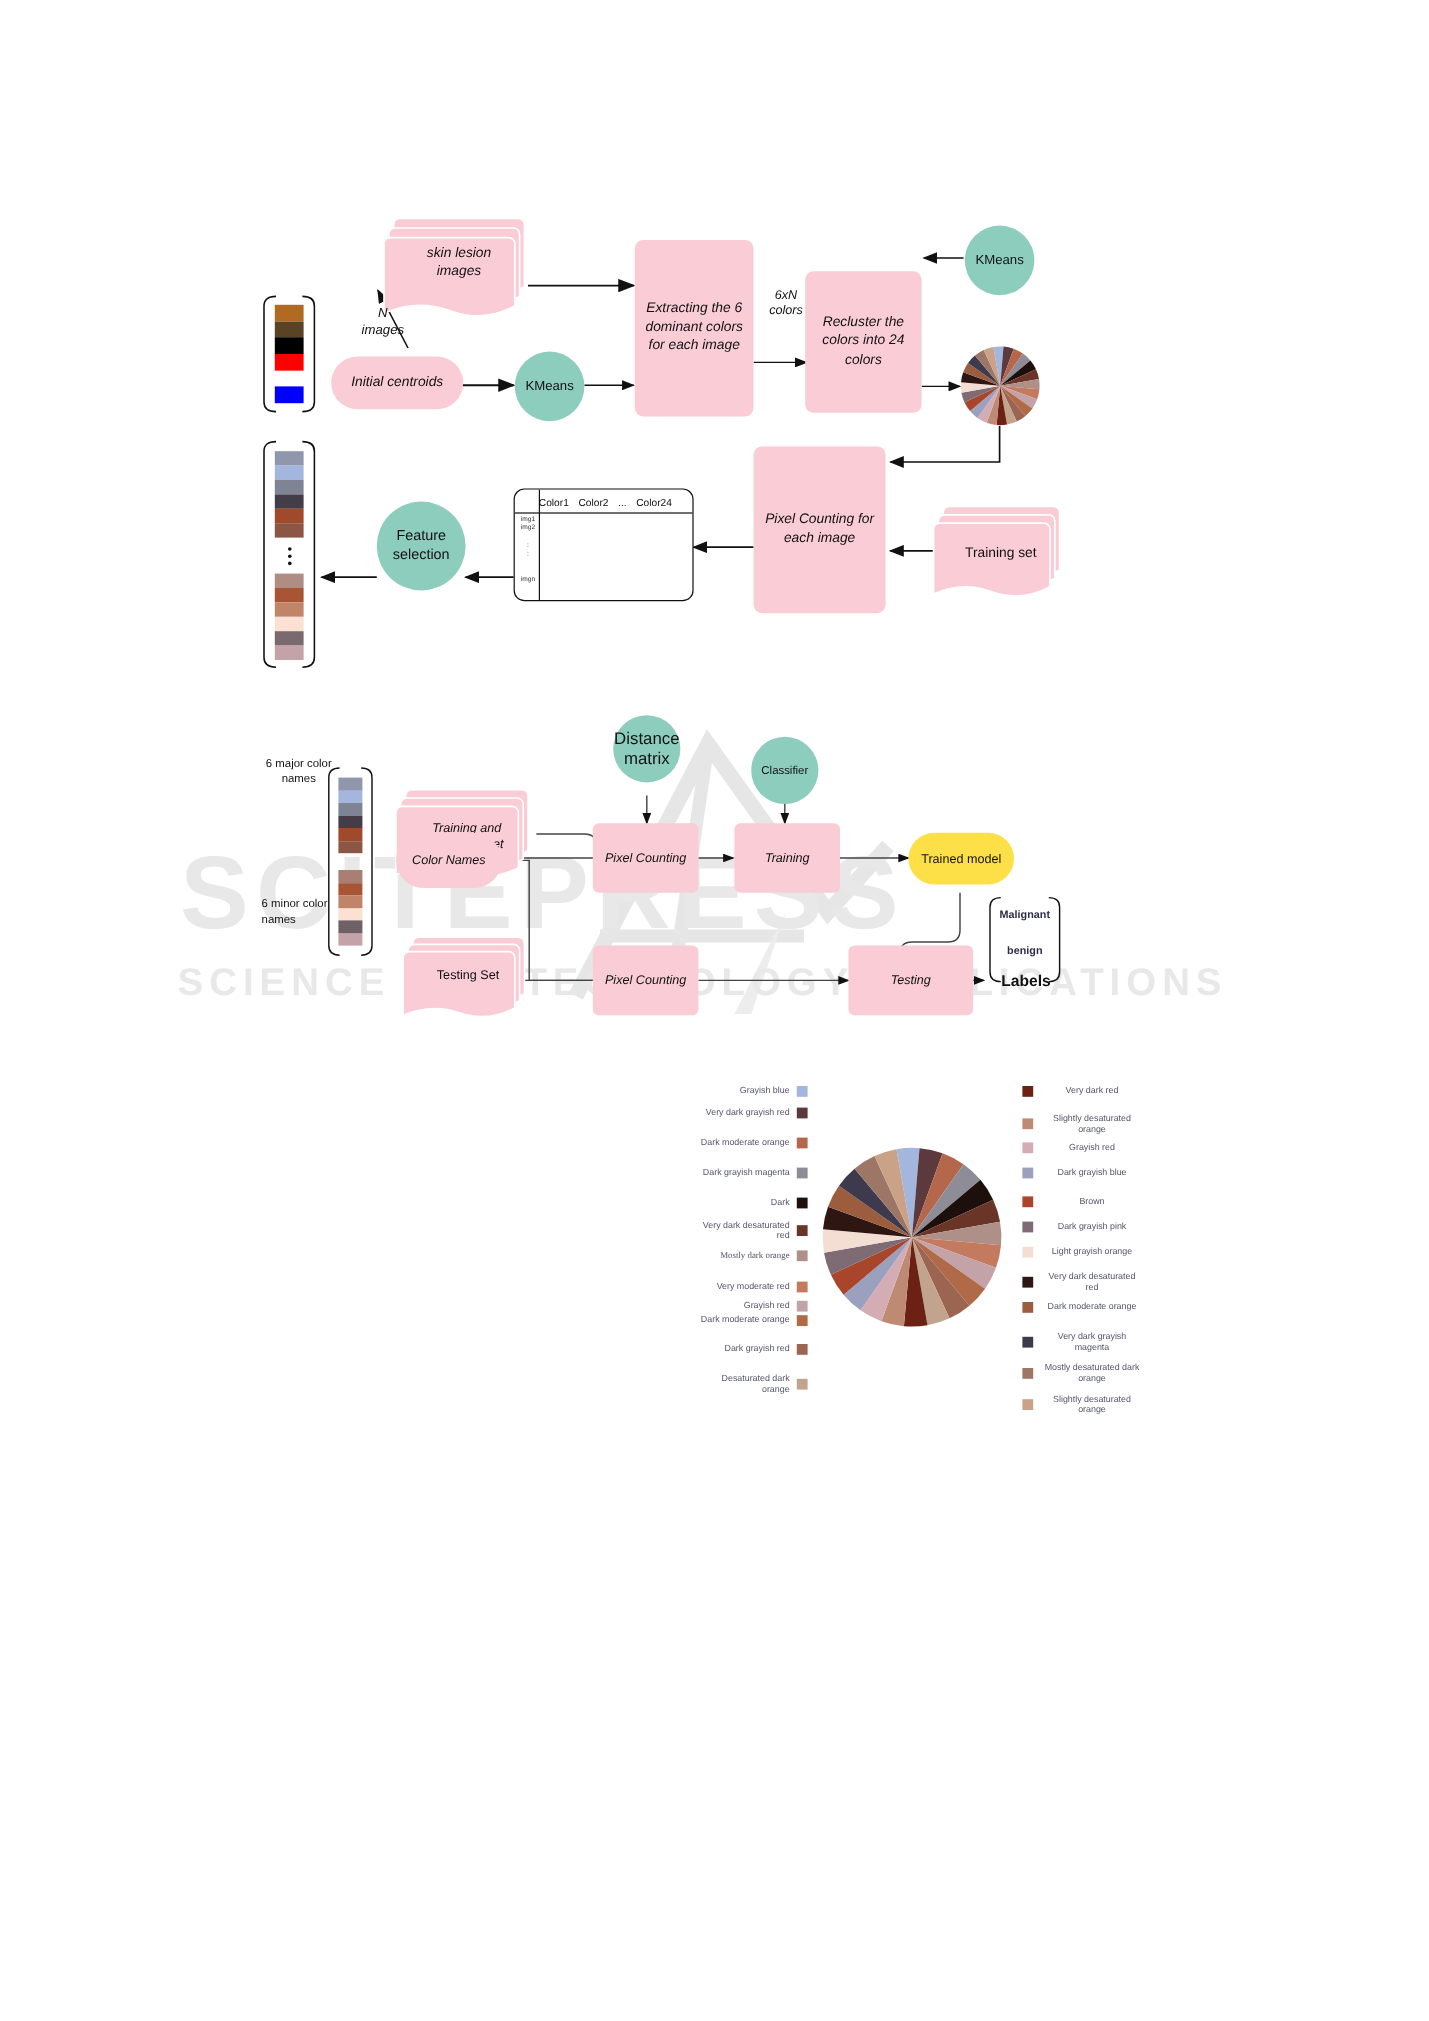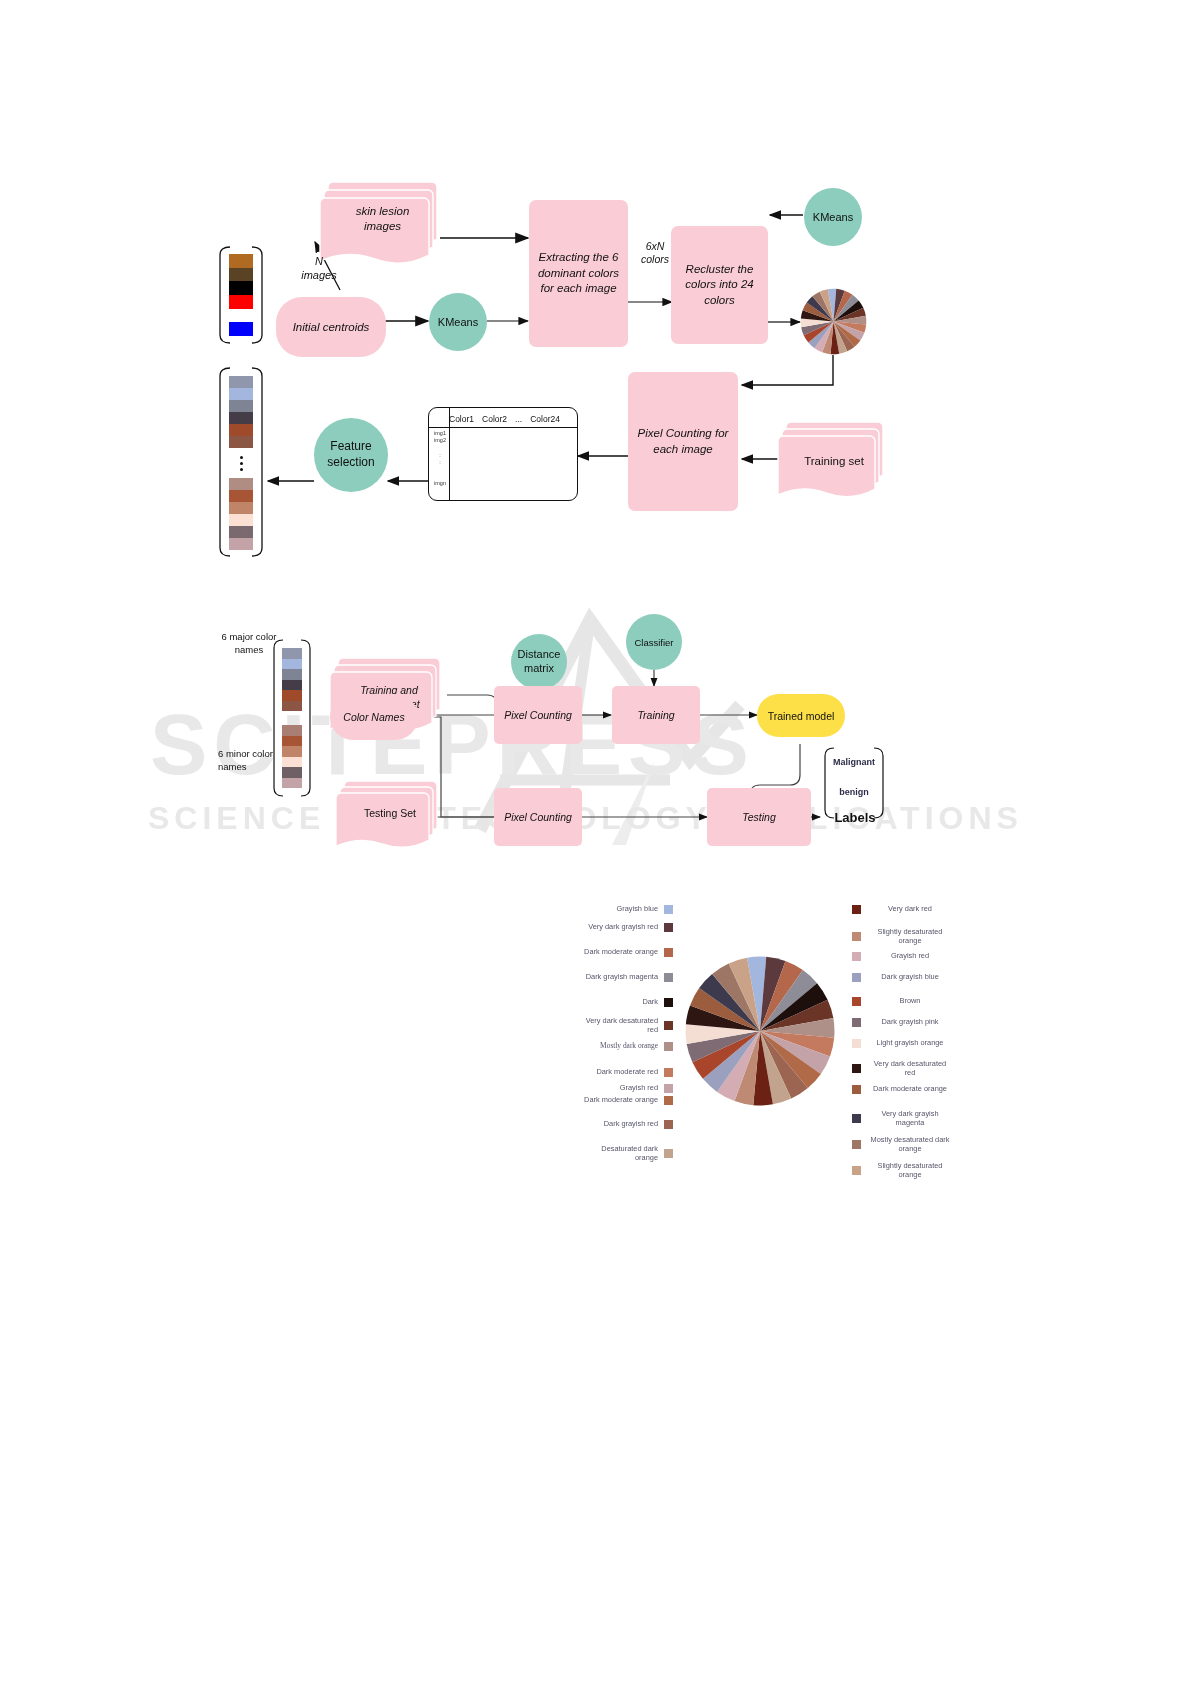--- a/index.html
+++ b/index.html
@@ -153,21 +153,21 @@
 
   <div class="docstack" style="left:320px;top:178px;width:125px;height:90px;">
     <svg width="125" height="90" viewBox="0 0 125 90">
       <path d="M8 4 h104 a5 5 0 0 1 5 5 v52 q-27 14 -54 4 q-27 -10 -55 2 v-58 a5 5 0 0 1 5 -5 z" fill="#f9ccd6" stroke="#ffffff" stroke-width="1.4"></path>
       <path d="M4 12 h104 a5 5 0 0 1 5 5 v52 q-27 14 -54 4 q-27 -10 -55 2 v-58 a5 5 0 0 1 5 -5 z" fill="#f9ccd6" stroke="#ffffff" stroke-width="1.4"></path>
       <path d="M0 20 h104 a5 5 0 0 1 5 5 v52 q-27 14 -54 4 q-27 -10 -55 2 v-58 a5 5 0 0 1 5 -5 z" fill="#f9ccd6" stroke="#ffffff" stroke-width="1.4"></path>
     </svg>
     <div class="doclabel" style="top:26px;font-size:11.5px;line-height:1.3;padding:0 16px;box-sizing:border-box;">skin lesion images</div>
   </div>
 
-  <div class="node rounded-pill" style="left:276px;top:297px;width:110px;height:60px;font-size:11.5px;">Initial centroids</div>
+  <div class="node rounded-pill" style="left:276px;top:297px;width:110px;height:44px;font-size:11.5px;">Initial centroids</div>
 
   <div class="node circle" style="left:429px;top:293px;width:58px;height:58px;font-size:11px;">KMeans</div>
 
   <div class="node pinkbox" style="left:529px;top:200px;width:99px;height:147px;font-size:11.5px;line-height:1.35;padding:0 6px;">Extracting the 6 dominant colors for each image</div>
 
   <div class="plaintext" style="left:632px;top:240px;width:46px;font-size:10.5px;font-style:italic;text-align:center;line-height:1.25;">6xN colors</div>
 
   <div class="node pinkbox" style="left:671px;top:226px;width:97px;height:118px;font-size:11.5px;line-height:1.35;padding:0 6px;">Recluster the colors into 24 colors</div>
 
   <div class="node circle" style="left:804px;top:188px;width:58px;height:58px;font-size:11px;">KMeans</div>
@@ -299,21 +299,21 @@
 
   <div class="docstack" style="left:336px;top:778px;width:108px;height:74px;">
     <svg width="108" height="74" viewBox="0 0 108 74">
       <path d="M8 3 h88 a5 5 0 0 1 5 5 v42 q-23 12 -46 4 q-23 -8 -47 2 v-48 a5 5 0 0 1 5 -5 z" fill="#f9ccd6" stroke="#ffffff" stroke-width="1.3"></path>
       <path d="M4 9 h88 a5 5 0 0 1 5 5 v42 q-23 12 -46 4 q-23 -8 -47 2 v-48 a5 5 0 0 1 5 -5 z" fill="#f9ccd6" stroke="#ffffff" stroke-width="1.3"></path>
       <path d="M0 15 h88 a5 5 0 0 1 5 5 v42 q-23 12 -46 4 q-23 -8 -47 2 v-48 a5 5 0 0 1 5 -5 z" fill="#f9ccd6" stroke="#ffffff" stroke-width="1.3"></path>
     </svg>
     <div class="doclabel" style="top:29px;font-size:10.5px;font-style:normal;">Testing Set</div>
   </div>
 
-  <div class="node circle" style="left:511px;top:634px;width:56px;height:56px;font-size:11px;line-height:1.25;">Distance matrix</div>
+  <div class="node circle" style="left:511px;top:596px;width:56px;height:56px;font-size:14px;line-height:1.25;">Distance matrix</div>
   <div class="node circle" style="left:626px;top:614px;width:56px;height:56px;font-size:9.5px;">Classifier</div>
 
   <div class="node pinkbox flat" style="left:494px;top:686px;width:88px;height:58px;font-size:10.5px;">Pixel Counting</div>
   <div class="node pinkbox flat" style="left:612px;top:686px;width:88px;height:58px;font-size:10.5px;">Training</div>
   <div class="node bluebox" style="left:757px;top:694px;width:88px;height:43px;font-size:10.5px;font-style:normal;">Trained model</div>
 
   <div class="node pinkbox flat" style="left:494px;top:788px;width:88px;height:58px;font-size:10.5px;">Pixel Counting</div>
   <div class="node pinkbox flat" style="left:707px;top:788px;width:104px;height:58px;font-size:10.5px;">Testing</div>
 
   <div class="brace" style="left:822px;top:746px;width:64px;height:74px;">
@@ -378,21 +378,21 @@
       </div>
       <div class="row" style="top: 117px; left: 0px;">
         <span class="lbl">Very dark desaturated red</span>
         <span class="chip" style="background: rgb(106, 52, 39);"></span>
       </div>
       <div class="row" style="top: 142px; left: 0px; font-family: Liberation Serif, serif;">
         <span class="lbl">Mostly dark orange</span>
         <span class="chip" style="background: rgb(174, 144, 137);"></span>
       </div>
       <div class="row" style="top: 168px; left: 0px;">
-        <span class="lbl">Dark moderate red</span>
+        <span class="lbl">Very moderate red</span>
         <span class="chip" style="background: rgb(196, 122, 94);"></span>
       </div>
       <div class="row" style="top: 184px; left: 0px;">
         <span class="lbl">Grayish red</span>
         <span class="chip" style="background: rgb(196, 163, 168);"></span>
       </div>
       <div class="row" style="top: 196px; left: 0px;">
         <span class="lbl">Dark moderate orange</span>
         <span class="chip" style="background: rgb(176, 106, 72);"></span>
       </div>

